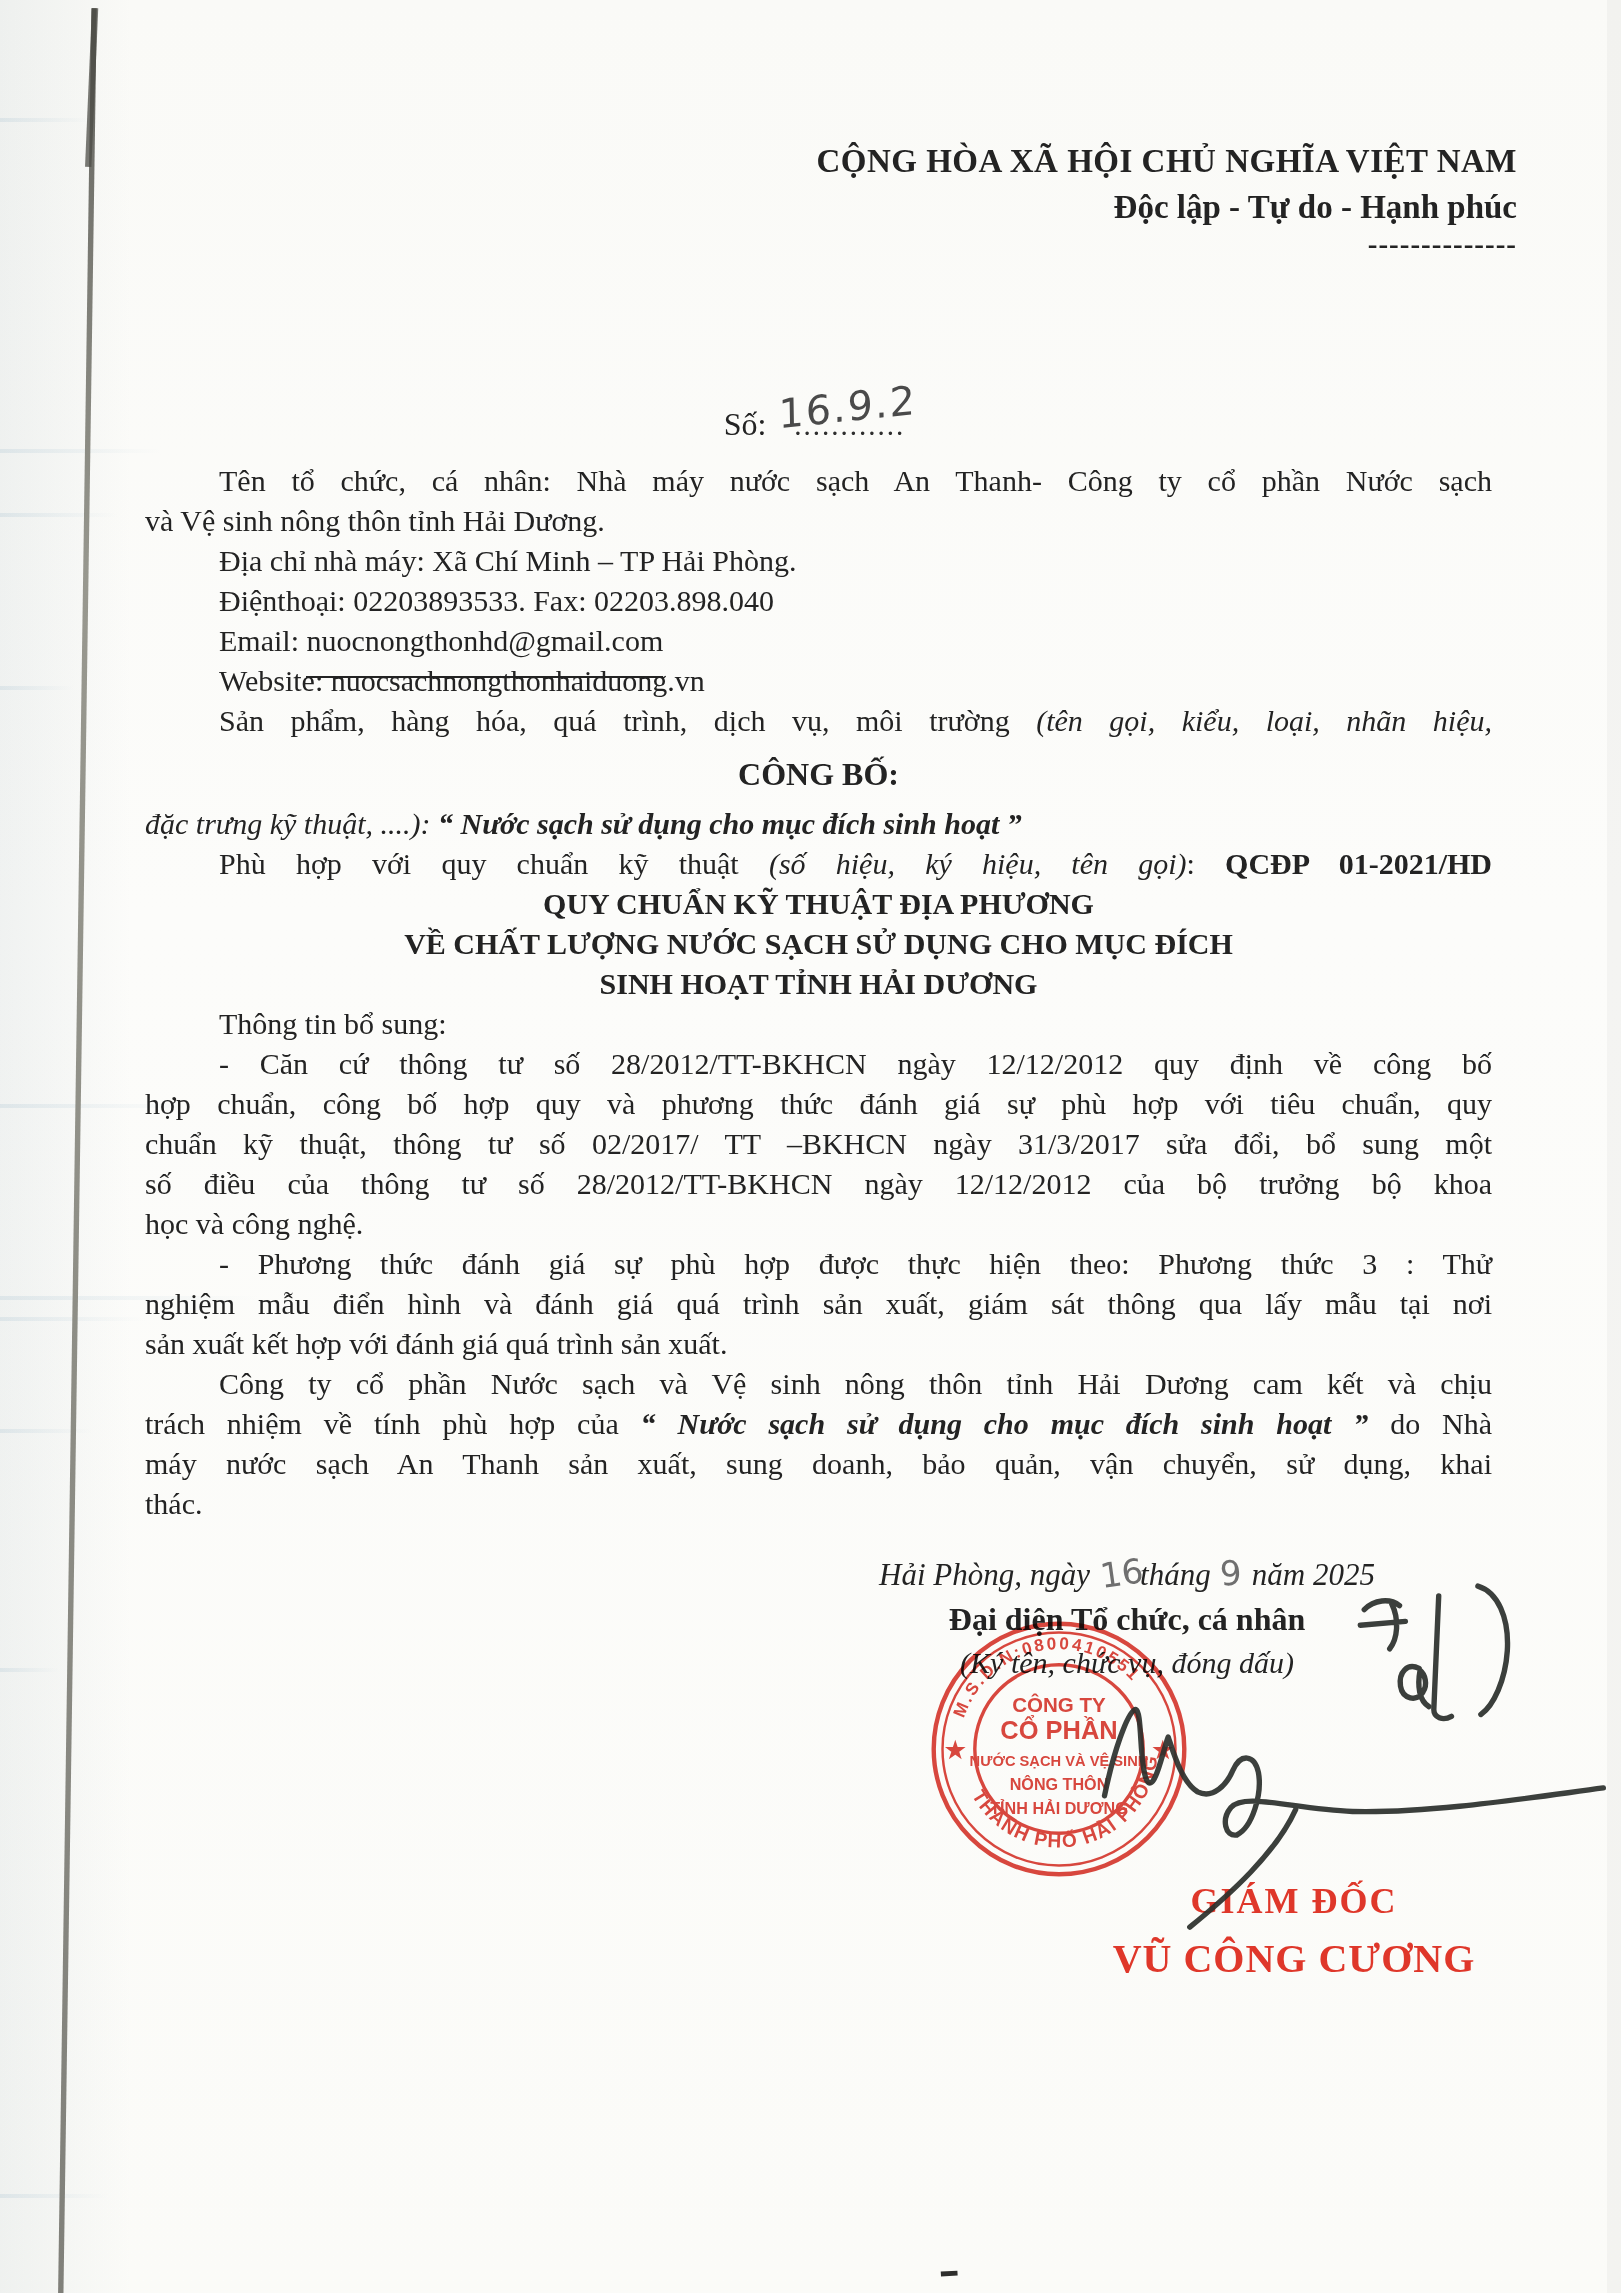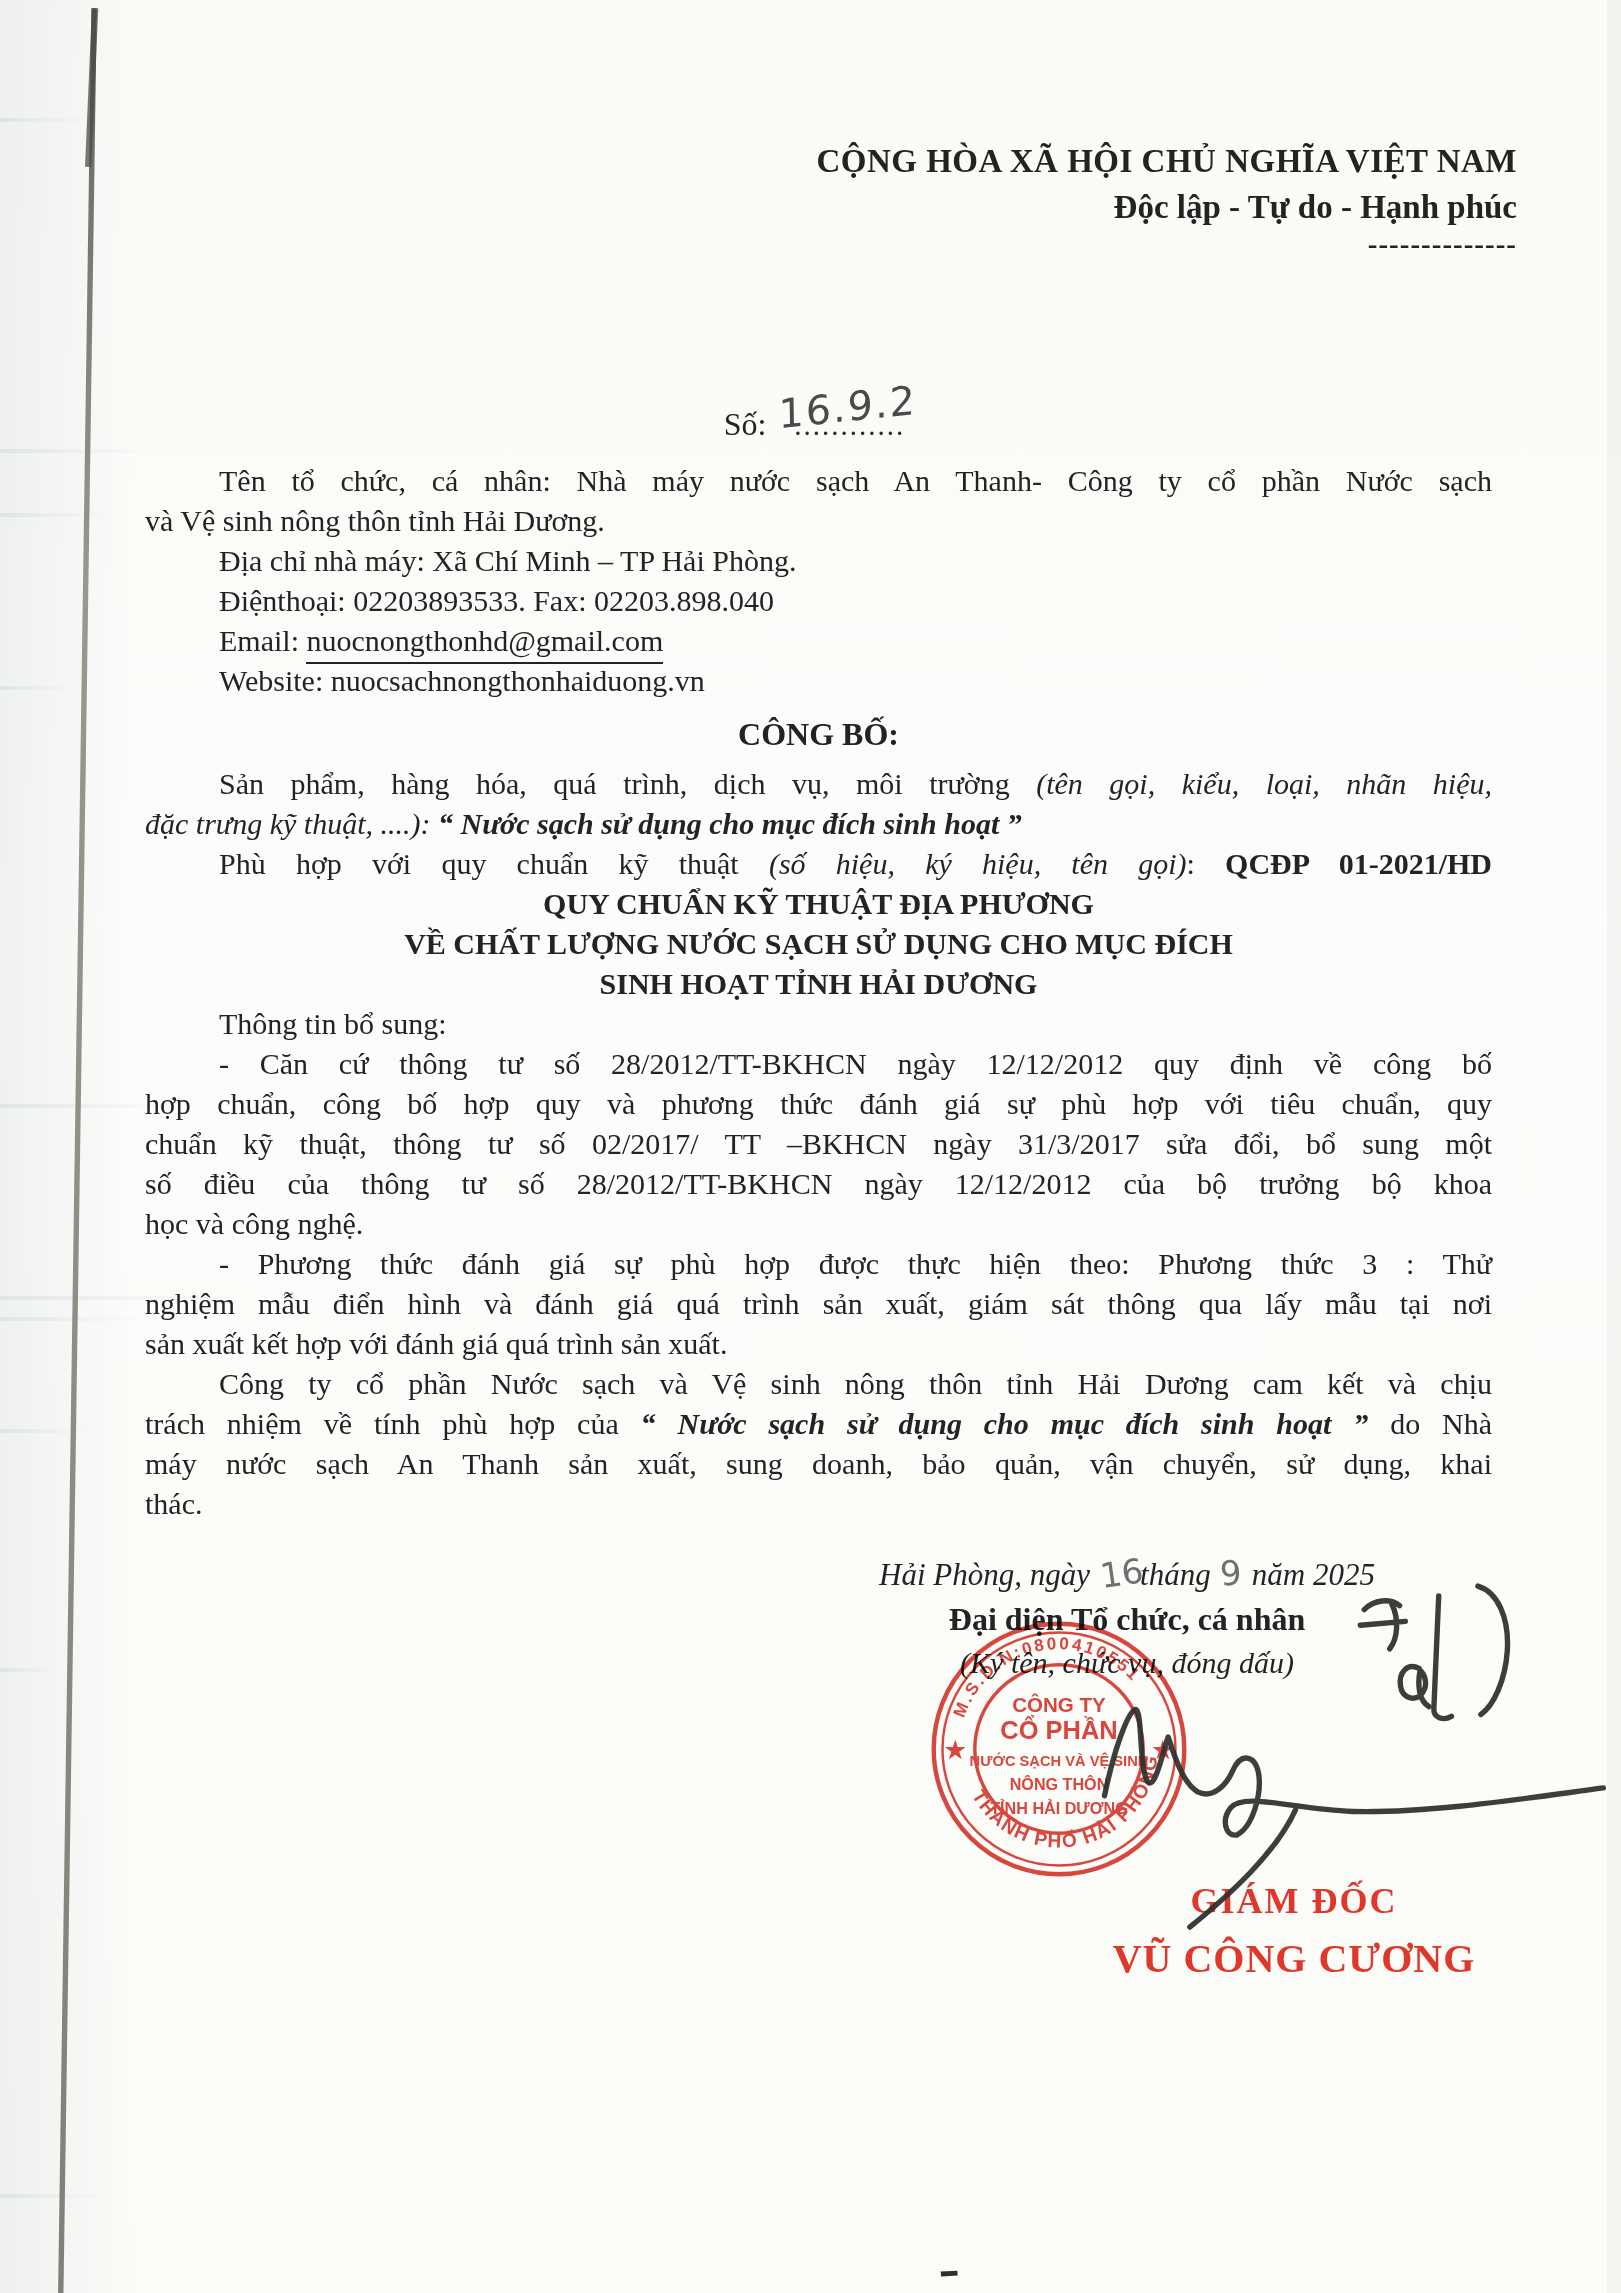--- a/index.html
+++ b/index.html
@@ -43,21 +43,21 @@
   
   #body-lines{position:absolute;top:461px;left:145px;width:1347px;z-index:2;}
   .line{font-size:30px;line-height:40px;text-align:justify;}
   .line.in{text-indent:74px;}
   .line.j{text-align-last:justify;}
   .line.h{text-align:center;text-align-last:center;font-weight:700;font-size:32px;margin:12.7px 0 10.8px;}
   .line.cb{text-align:center;text-align-last:center;font-weight:700;}
   .it{font-style:italic;}
   .bd{font-weight:700;}
   .bi{font-weight:700;font-style:italic;}
-  .un{border-bottom:2.5px solid var(--ink);padding-bottom:5px;}
+  .un{border-bottom:2.5px solid var(--ink);padding-bottom:19px;}
 
   
   .sig-block{position:absolute;top:1553px;left:784px;width:686px;text-align:center;z-index:2;}
   .sig-date{font-style:italic;font-size:31px;}
   .hw{font-family:"DejaVu Sans",sans-serif;font-style:normal;display:inline-block;
     color:var(--pencil);font-size:34px;}
   .hw-day{transform:rotate(-8deg);margin:0 -2.9px 0 2px;}
   .hw-month{transform:rotate(-4deg);margin:0 2px;}
   .sig-rep{font-weight:700;font-size:32px;margin-top:7.8px;}
   .sig-note{font-style:italic;font-size:30px;margin-top:7.8px;}
@@ -98,22 +98,22 @@
     <span>Số:</span><span class="so-dots"><span>............</span><span class="so-hw">16.9.2</span></span>
   </div>
 
   <div id="body-lines">
       <div class="line in j"><span>Tên tổ chức, cá nhân:  Nhà máy nước sạch An Thanh- Công ty cổ phần Nước sạch</span></div>
       <div class="line"><span>và Vệ sinh nông thôn tỉnh Hải Dương.</span></div>
       <div class="line in"><span>Địa chỉ nhà máy: Xã Chí Minh – TP Hải Phòng.</span></div>
       <div class="line in"><span>Điệnthoại: 02203893533.  Fax: 02203.898.040</span></div>
       <div class="line in"><span>Email: </span><span class="un">nuocnongthonhd@gmail.com</span></div>
       <div class="line in"><span>Website: nuocsachnongthonhaiduong.vn</span></div>
+      <div class="line in j"><span>Sản phẩm, hàng hóa, quá trình, dịch vụ, môi trường </span><span class="it">(tên gọi, kiểu, loại, nhãn hiệu,</span></div>
       <div class="line h"><span>CÔNG BỐ:</span></div>
-      <div class="line in j"><span>Sản phẩm, hàng hóa, quá trình, dịch vụ, môi trường </span><span class="it">(tên gọi, kiểu, loại, nhãn hiệu,</span></div>
       <div class="line"><span class="it">đặc trưng kỹ thuật, ....): </span><span class="bi">“ Nước sạch sử dụng cho mục đích sinh hoạt ”</span></div>
       <div class="line in j"><span>Phù hợp với quy chuẩn kỹ thuật </span><span class="it">(số hiệu, ký hiệu, tên gọi)</span><span>: </span><span class="bd">QCĐP 01-2021/HD</span></div>
       <div class="line cb"><span>QUY CHUẨN KỸ THUẬT ĐỊA PHƯƠNG</span></div>
       <div class="line cb"><span>VỀ CHẤT LƯỢNG NƯỚC SẠCH SỬ DỤNG CHO MỤC ĐÍCH</span></div>
       <div class="line cb"><span>SINH HOẠT TỈNH HẢI DƯƠNG</span></div>
       <div class="line in"><span>Thông tin bổ sung:</span></div>
       <div class="line in j"><span>- Căn cứ thông tư số 28/2012/TT-BKHCN ngày 12/12/2012 quy định về công bố</span></div>
       <div class="line j"><span>hợp chuẩn, công bố hợp quy và phương thức đánh giá sự phù hợp với tiêu chuẩn, quy</span></div>
       <div class="line j"><span>chuẩn kỹ thuật, thông tư số 02/2017/ TT –BKHCN ngày 31/3/2017 sửa đổi, bổ sung một</span></div>
       <div class="line j"><span>số điều của thông tư số 28/2012/TT-BKHCN ngày 12/12/2012 của bộ trưởng bộ khoa</span></div>

